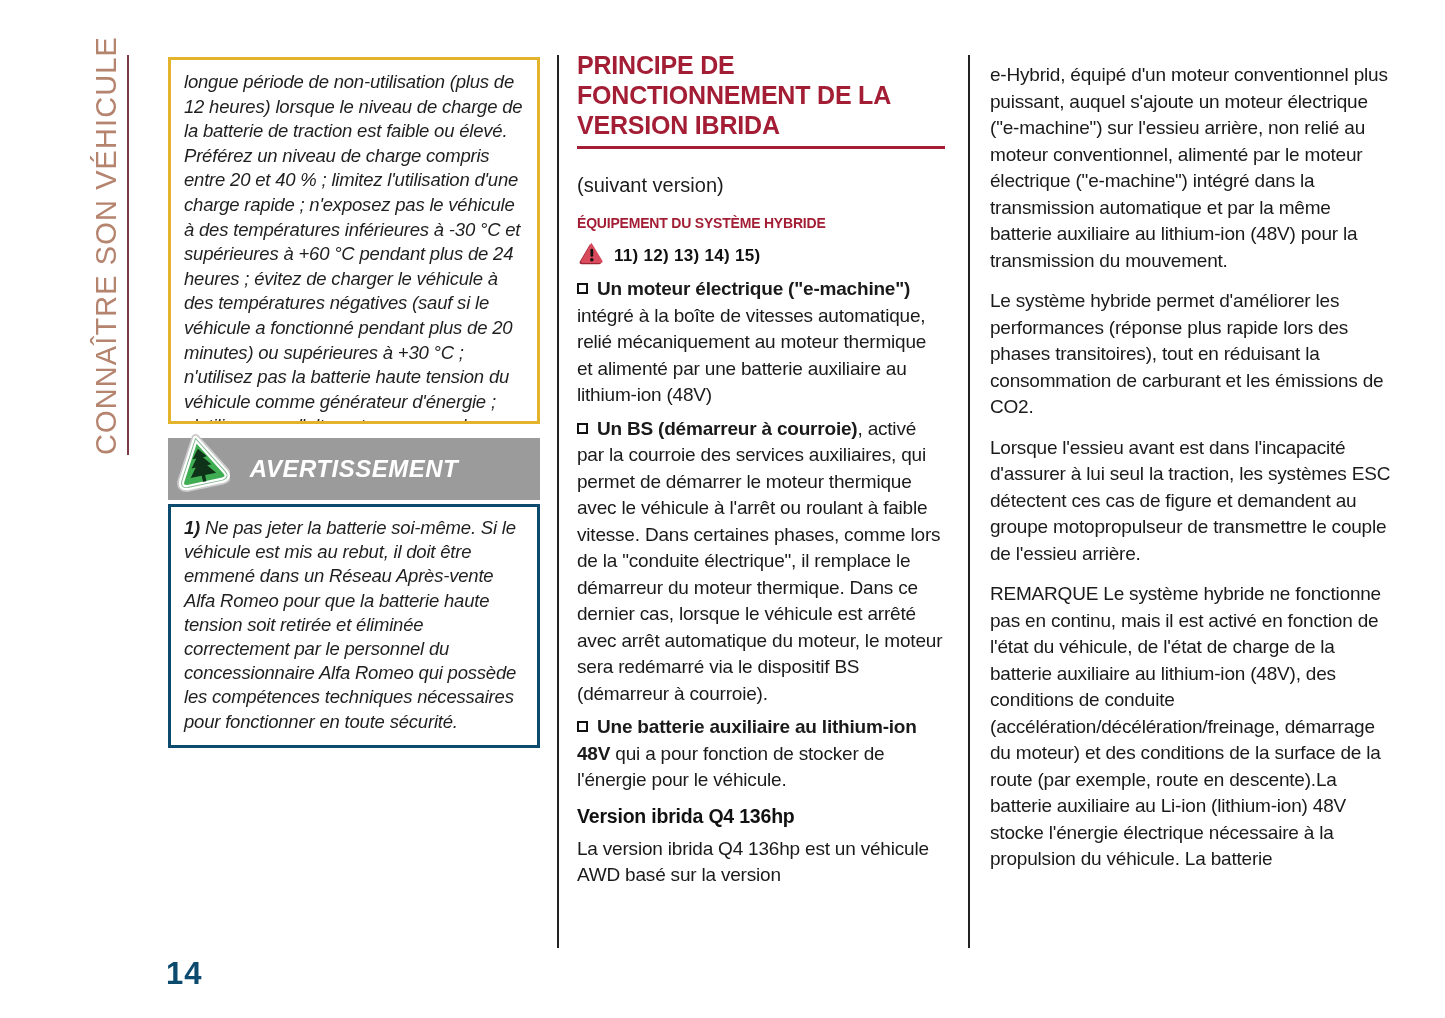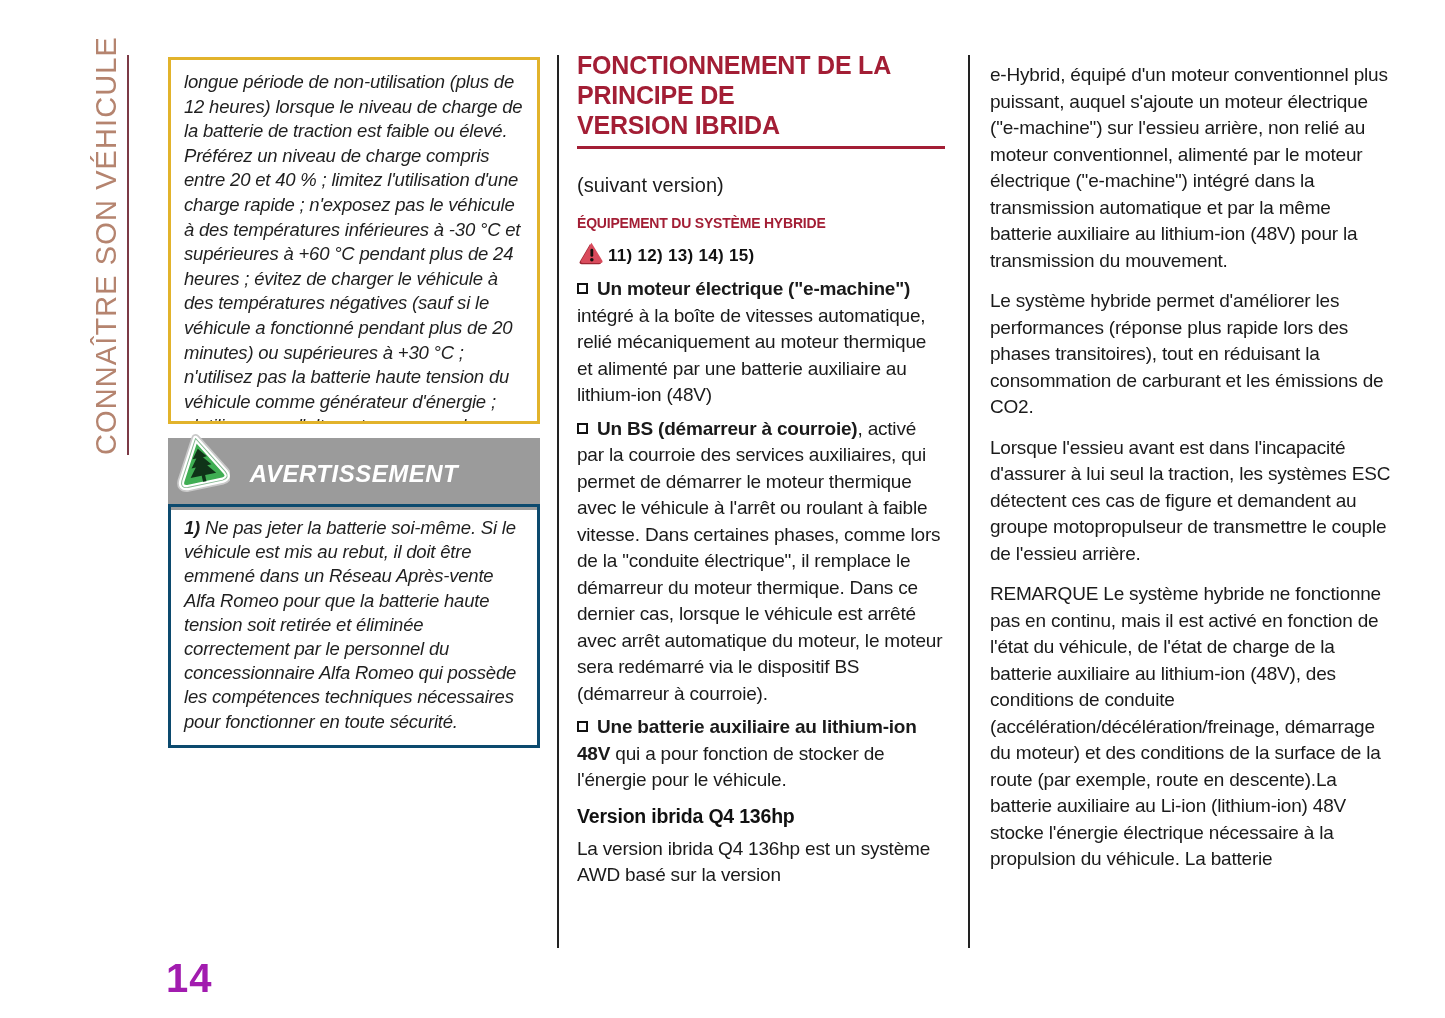--- a/index.html
+++ b/index.html
@@ -43,21 +43,21 @@
     font-style: italic;
     font-size: 18.5px;
     line-height: 24.6px;
     letter-spacing: -0.2px;
     color: #1f1f1f;
     overflow: hidden;
   }
 
   .warning-banner {
     position: absolute;
-    left: 168px; top: 438px; width: 372px; height: 72px;
+    left: 168px; top: 438px; width: 372px; height: 62px;
     background: #9b9b9b;
     display: flex; align-items: center; justify-content: center;
   }
   .warning-banner .banner-text {
     color: #ffffff;
     font-weight: 700;
     font-style: italic;
     font-size: 24px;
     letter-spacing: 0.5px;
   }
@@ -76,23 +76,23 @@
     font-size: 18.5px;
     line-height: 24.2px;
     letter-spacing: -0.2px;
     color: #1f1f1f;
   }
   .warning-box .num { font-weight: 700; font-style: italic; }
 
   .page-number {
     position: absolute;
     left: 166px; top: 956px;
-    font-size: 40px;
-    font-weight: 700;
-    color: #a21caf;
+    font-size: 31px;
+    font-weight: 700;
+    color: #0c4a6e;
     letter-spacing: 1px;
   }
 
   
   .col-mid { position: absolute; left: 577px; top: 50px; width: 368px; }
   .col-right { position: absolute; left: 990px; top: 48px; width: 402px; }
 
   .article-title {
     color: #a31e35;
     font-weight: 700;
@@ -116,21 +116,21 @@
     color: #a31e35;
     font-weight: 700;
     font-size: 14px;
     line-height: 24px;
     letter-spacing: -0.2px;
   }
   .note-row {
     margin-top: 7px;
     display: flex;
     align-items: center;
-    gap: 3px;
+    gap: 9px;
     height: 27px;
   }
   .note-refs {
     font-weight: 700;
     font-size: 17px;
     letter-spacing: 0.3px;
     color: #111;
   }
 
   .body-p {
@@ -194,22 +194,22 @@
   </div>
 
   <div class="warning-box">
     <p><span class="num">1)</span><span> Ne pas jeter la batterie soi-même. Si le véhicule est mis au rebut, il doit être emmené dans un Réseau Après-vente Alfa Romeo pour que la batterie haute tension soit retirée et éliminée correctement par le personnel du concessionnaire Alfa Romeo qui possède les compétences techniques nécessaires pour fonctionner en toute sécurité.</span></p>
   </div>
 
   <div class="page-number">14</div>
 
   <div class="col-mid">
     <div class="article-title">
+      <div>PRINCIPE DE</div>
       <div>FONCTIONNEMENT DE LA</div>
-      <div>PRINCIPE DE</div>
       <div>VERSION IBRIDA</div>
     </div>
     <div class="title-underline"></div>
 
     <div class="version-note">(suivant version)</div>
 
     <div class="section-heading">ÉQUIPEMENT DU SYSTÈME HYBRIDE</div>
 
     <div class="note-row">
       <span>
@@ -225,21 +225,21 @@
 
 
     <p class="body-p bullet"><span class="sq"></span><b>Un moteur électrique ("e-machine")</b><span> intégré à la boîte de vitesses automatique, relié mécaniquement au moteur thermique et alimenté par une batterie auxiliaire au lithium-ion (48V)</span></p>
 
     <p class="body-p bullet"><span class="sq"></span><b>Un BS (démarreur à courroie)</b><span>, activé par la courroie des services auxiliaires, qui permet de démarrer le moteur thermique avec le véhicule à l'arrêt ou roulant à faible vitesse. Dans certaines phases, comme lors de la "conduite électrique", il remplace le démarreur du moteur thermique. Dans ce dernier cas, lorsque le véhicule est arrêté avec arrêt automatique du moteur, le moteur sera redémarré via le dispositif BS (démarreur à courroie).</span></p>
 
     <p class="body-p bullet"><span class="sq"></span><b>Une batterie auxiliaire au lithium-ion 48V</b><span> qui a pour fonction de stocker de l'énergie pour le véhicule.</span></p>
 
     <div class="subsection-heading">Version ibrida Q4 136hp</div>
 
-    <p class="body-p closing">La version ibrida Q4 136hp est un système AWD basé sur la version</p>
+    <p class="body-p closing">La version ibrida Q4 136hp est un véhicule AWD basé sur la version</p>
   </div>
 
   <div class="col-right">
     <p class="body-p">e-Hybrid, équipé d'un moteur conventionnel plus puissant, auquel s'ajoute un moteur électrique ("e-machine") sur l'essieu arrière, non relié au moteur conventionnel, alimenté par le moteur électrique ("e-machine") intégré dans la transmission automatique et par la même batterie auxiliaire au lithium-ion (48V) pour la transmission du mouvement.</p>
     <p class="body-p">Le système hybride permet d'améliorer les performances (réponse plus rapide lors des phases transitoires), tout en réduisant la consommation de carburant et les émissions de CO2.</p>
     <p class="body-p">Lorsque l'essieu avant est dans l'incapacité d'assurer à lui seul la traction, les systèmes ESC détectent ces cas de figure et demandent au groupe motopropulseur de transmettre le couple de l'essieu arrière.</p>
     <p class="body-p">REMARQUE Le système hybride ne fonctionne pas en continu, mais il est activé en fonction de l'état du véhicule, de l'état de charge de la batterie auxiliaire au lithium-ion (48V), des conditions de conduite (accélération/décélération/freinage, démarrage du moteur) et des conditions de la surface de la route (par exemple, route en descente).La batterie auxiliaire au Li-ion (lithium-ion) 48V stocke l'énergie électrique nécessaire à la propulsion du véhicule. La batterie</p>
   </div>
 
 </div>

